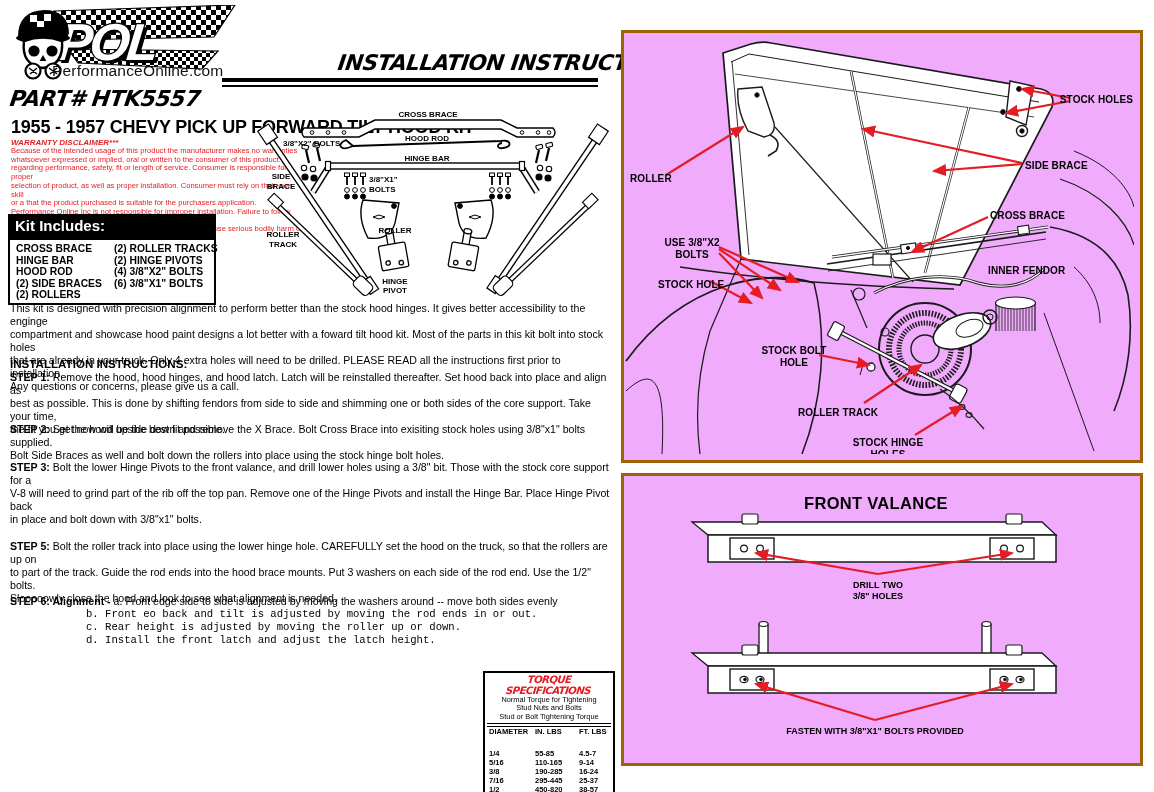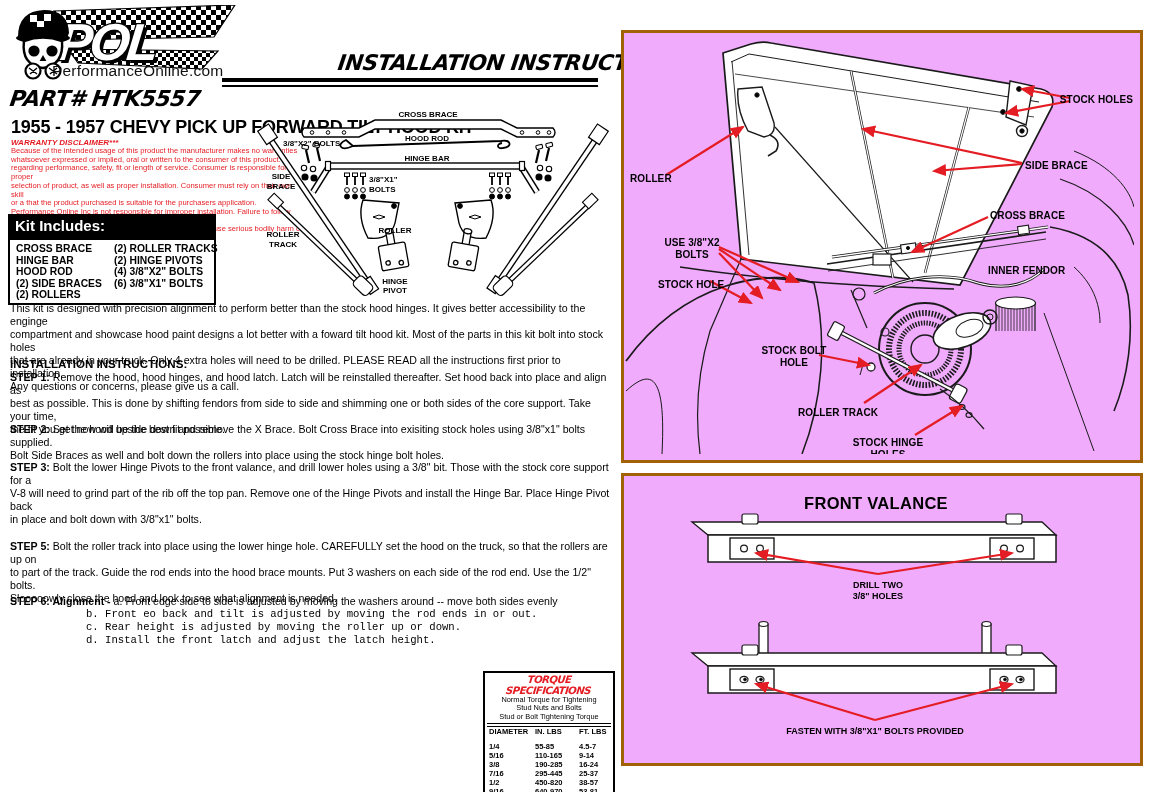--- a/index.html
+++ b/index.html
@@ -32,21 +32,21 @@
   .sub{white-space:pre-line;padding-left:76px;font-family:Liberation Mono, monospace;}
   #instr-heading{position:absolute;left:10px;top:357px;font-size:11.6px;font-weight:bold;}
   
   #torque{position:absolute;left:483px;top:671px;width:128px;border:2px solid #000;background:#fff;}
   #torque .ttitle{color:#e41c23;font-family:"DejaVu Sans",sans-serif;font-weight:bold;font-style:italic;
      font-size:10.2px;text-align:center;letter-spacing:-0.6px;margin-top:1px;transform:skewX(-6deg);}
   #torque .tsub{font-size:7.4px;text-align:center;line-height:8.4px;white-space:pre-line;}
   #torque .dbl{border-top:1px solid #000;border-bottom:1px solid #000;height:2px;margin:2px 2px 1px;}
   .trow{display:grid;grid-template-columns:46px 44px 34px;padding:0 0 0 4px;
         font-size:7.5px;font-weight:bold;line-height:8.9px;}
-  .thead{margin-bottom:6px;}
+  .thead{margin-bottom:13px;}
   
   .panel{position:absolute;border:3px solid #a16207;background:#f0abfc;}
   #truck-panel{left:621px;top:30px;width:516px;height:427px;}
   #valance-panel{left:621px;top:473px;width:516px;height:287px;}
   svg{display:block;}
   svg text{font-family:"Liberation Sans",sans-serif;}
   .dlabel{font-weight:bold;font-size:10px;letter-spacing:0.1px;}
   .klabel{font-weight:bold;font-size:8px;}
   .vtitle{font-weight:bold;font-size:16.5px;letter-spacing:0.3px;}
   .vlabel{font-weight:bold;font-size:9px;}

